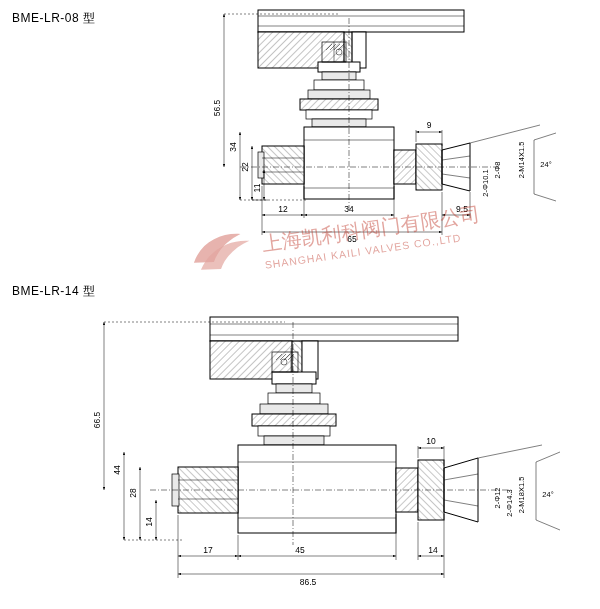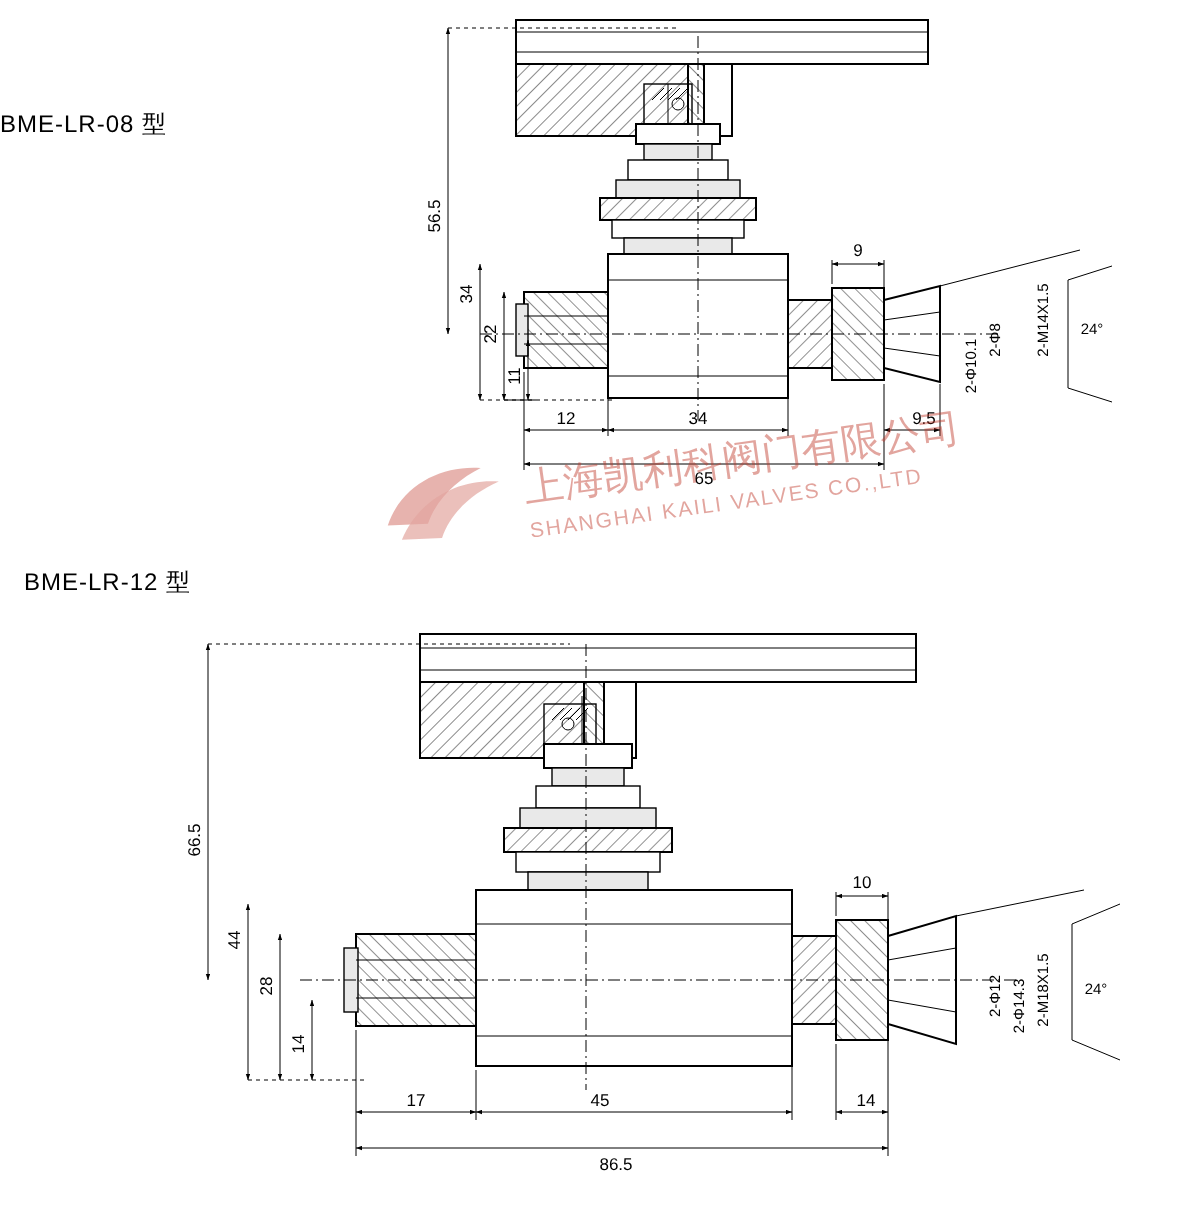--- a/index.html
+++ b/index.html
@@ -12,21 +12,21 @@
     overflow:hidden;
   }
   .stage{position:absolute;inset:0;}
   .title{
     position:absolute;
     font-size:12px;
     letter-spacing:.5px;
     color:#000;
     white-space:nowrap;
   }
-  #title-1{left:0;top:10px;margin-top:44px;}
+  #title-1{left:12px;top:10px;}
   #title-2{left:12px;top:283px;}
 
   svg{position:absolute;left:0;top:0;width:600px;height:609px;}
   .wm{position:absolute;left:0;top:0;width:600px;height:609px;pointer-events:none;}
 
   .dimtxt{font-family:"Liberation Sans",sans-serif;font-size:8.5px;fill:#000;}
   .dimtxt.sm{font-size:7.5px;}
   .ln{stroke:#000;fill:none;}
   .thin{stroke-width:.7;}
   .vthin{stroke-width:.5;}
@@ -36,21 +36,21 @@
   .hatch-b{fill:url(#hatchB);}
   .grayfill{fill:#e9e9e9;}
   .whitefill{fill:#ffffff;}
 </style>
 </head>
 <body>
 
 <div class="stage">
 
   <div class="title" id="title-1">BME-LR-08 型</div>
-  <div class="title" id="title-2">BME-LR-12 型</div>
+  <div class="title" id="title-2">BME-LR-14 型</div>
 
   <svg viewBox="0 0 600 609">
     <defs>
       <pattern id="hatchA" width="5" height="5" patternUnits="userSpaceOnUse" patternTransform="rotate(45)">
         <line x1="0" y1="0" x2="0" y2="5" stroke="#000" stroke-width="0.55"></line>
       </pattern>
       <pattern id="hatchB" width="5" height="5" patternUnits="userSpaceOnUse" patternTransform="rotate(-45)">
         <line x1="0" y1="0" x2="0" y2="5" stroke="#000" stroke-width="0.55"></line>
       </pattern>
       <marker id="ah" markerWidth="7" markerHeight="7" refX="6" refY="2.2" orient="auto">

